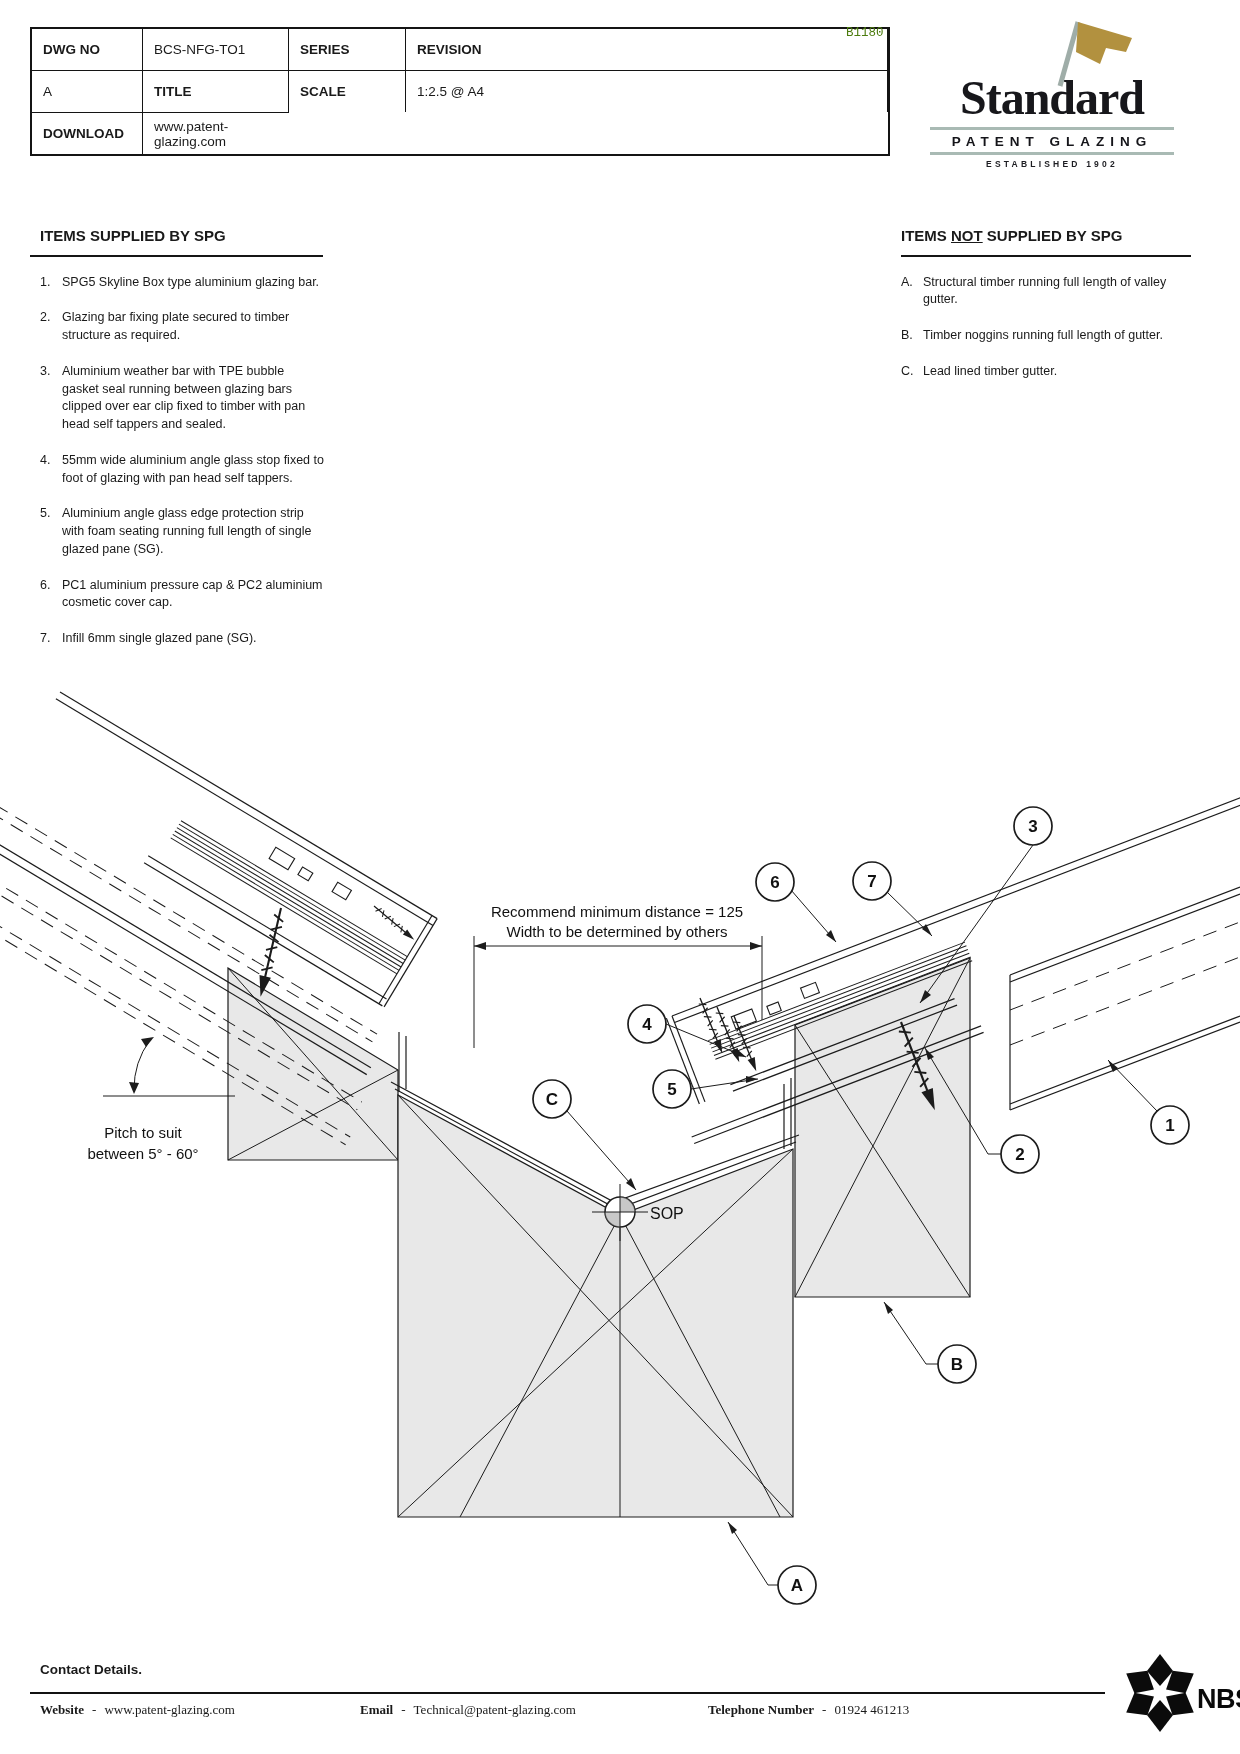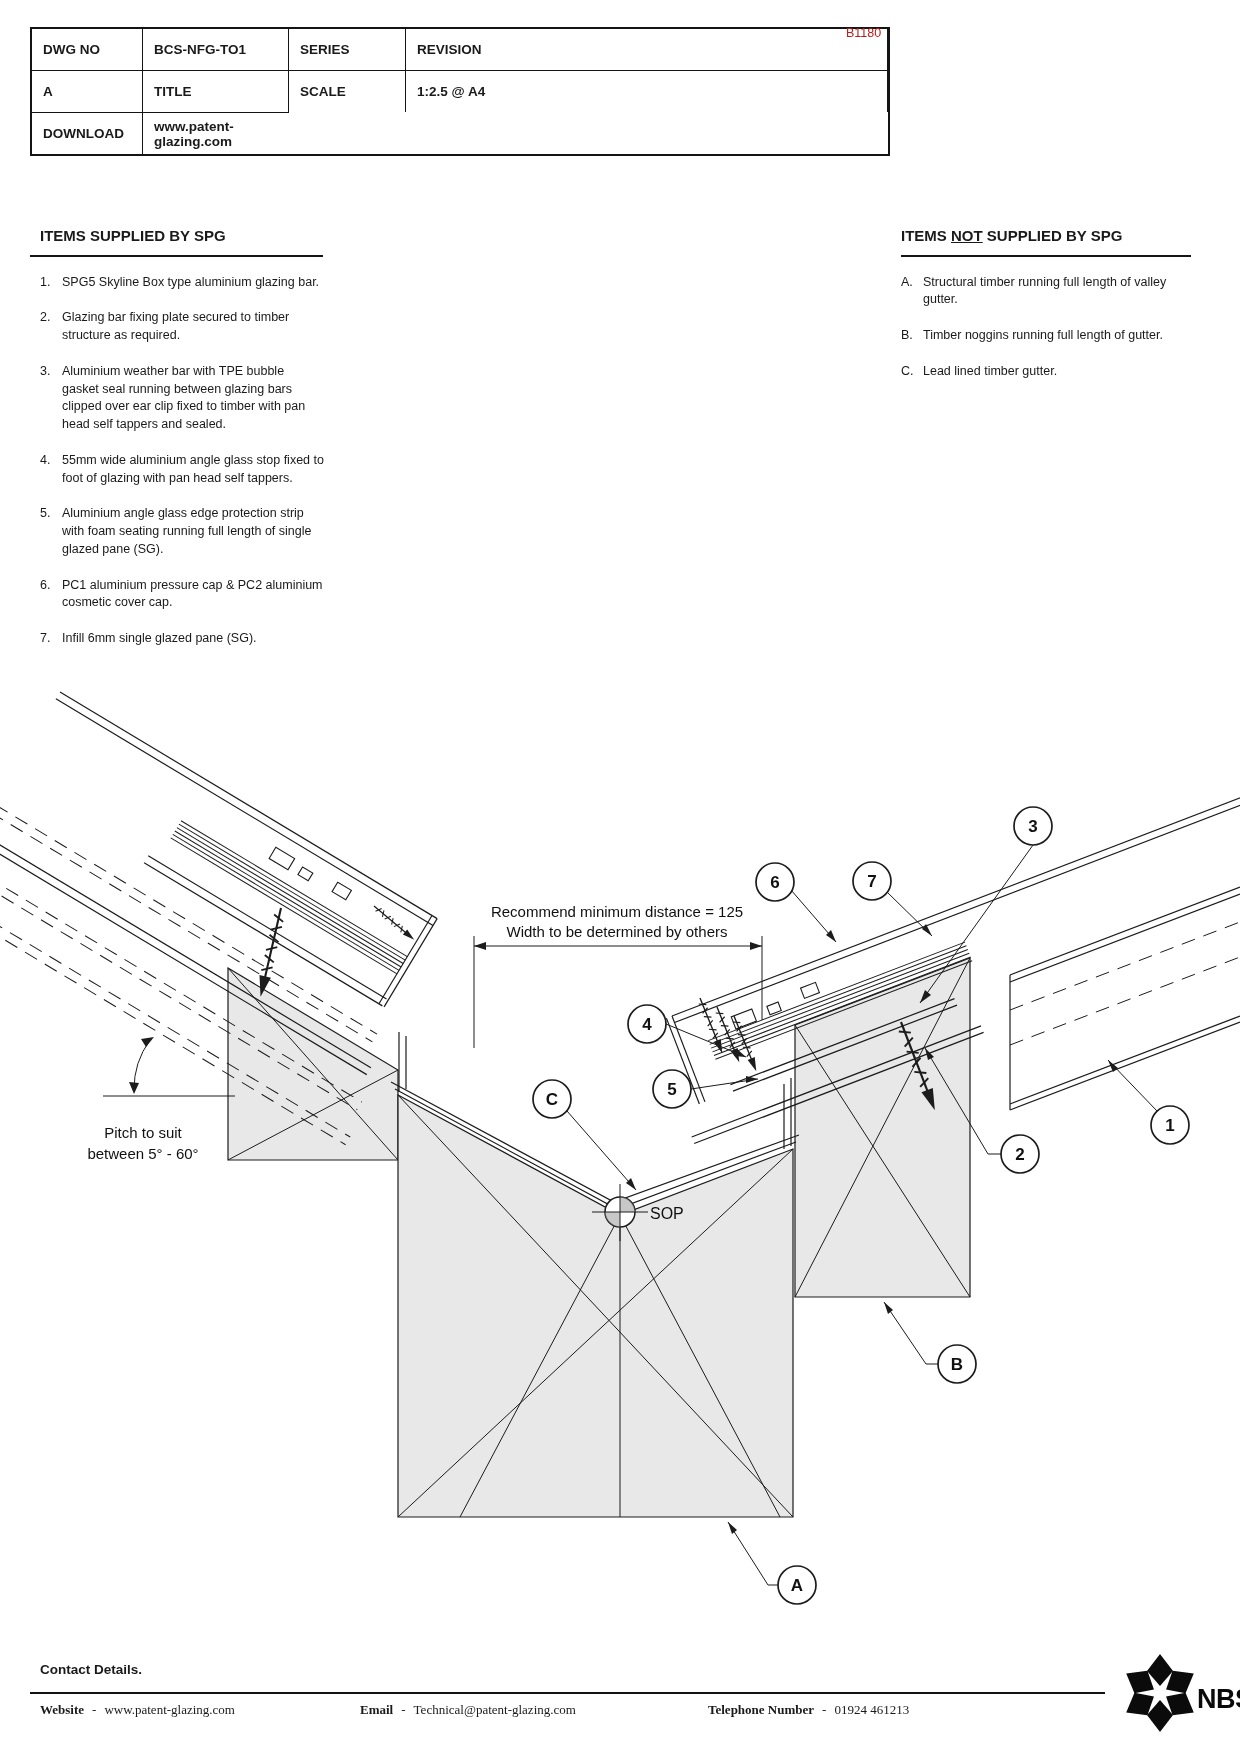--- a/index.html
+++ b/index.html
@@ -3,25 +3,25 @@
 <meta charset="utf-8">
 <style>
   html,body{margin:0;padding:0;background:#fff;}
   .sheet{position:relative;width:1240px;height:1754px;background:#fff;
          font-family:"Liberation Sans",sans-serif;color:#1a1a1a;overflow:hidden;}
 
   
   .tblock{position:absolute;left:30px;top:27px;width:856px;border:2px solid #141414;
           display:grid;grid-template-columns:111px 146px 117px 1fr;background:#fff;}
   .tb-cell{border-right:1px solid #141414;border-bottom:1px solid #141414;height:41px;
-           display:flex;align-items:center;padding-left:11px;font-size:13.5px;font-weight:bold;}
+           display:flex;align-items:center;padding-left:11px;font-size:13.5px;}
   .tb-cell.lastcol{border-right:none;}
   .tb-cell.lastrow{border-bottom:none;}
   .tb-label{font-weight:bold;text-align:right;}
-  .watermark{position:absolute;left:846px;top:26px;font-size:12.5px;color:#b91c1c;z-index:3;}
+  .watermark{position:absolute;left:846px;top:26px;font-size:12.5px;color:#4d7c0f;z-index:3;font-family:Liberation Mono, monospace;}
 
   
   .logo{position:absolute;left:930px;top:16px;width:244px;text-align:center;}
   .logo-flag{position:absolute;left:118px;top:2px;}
   .logo-name{font-family:"Liberation Serif",serif;font-weight:700;font-size:48px;line-height:1;
              letter-spacing:-1px;color:#17171b;padding-top:58px;}
   .logo-rule{height:3px;background:#a9bab4;margin-top:5px;}
   .logo-rule2{height:3px;background:#a9bab4;margin-top:3px;}
   .logo-tag{font-size:13.5px;font-weight:bold;letter-spacing:6px;margin-top:4px;color:#15151a;}
   .logo-est{font-size:8.5px;font-weight:bold;letter-spacing:3.2px;margin-top:4px;color:#1d1d22;}
@@ -79,20 +79,31 @@
     <div class="tb-cell tb-label">REVISION</div>
     <div class="tb-cell">A</div>
     <div class="tb-cell tb-label">TITLE</div>
 
     <div class="tb-cell tb-label lastrow">SCALE</div>
     <div class="tb-cell lastrow">1:2.5 @ A4</div>
     <div class="tb-cell tb-label lastrow">DOWNLOAD</div>
     <div class="tb-cell lastcol lastrow">www.patent-glazing.com</div>
   </div>
 
+  <div class="logo">
+    <svg class="logo-flag" width="92" height="70" viewBox="0 0 92 70">
+      <line x1="12" y1="68" x2="30" y2="4" stroke="#9fada8" stroke-width="5"></line>
+      <polygon points="30,4 84,20 78,34 58,30 52,46 28,34" fill="#b2913f"></polygon>
+    </svg>
+    <div class="logo-name">Standard</div>
+    <div class="logo-rule"></div>
+    <div class="logo-tag">PATENT GLAZING</div>
+    <div class="logo-rule2"></div>
+    <div class="logo-est">ESTABLISHED 1902</div>
+  </div>
 
   <div class="col col-left">
     <div class="col-head">ITEMS SUPPLIED BY SPG</div>
     <div class="col-rule"></div>
     <div class="items">
       <div class="item">
           <span class="num">1.</span>
           <span class="txt">SPG5 Skyline Box type aluminium glazing bar.</span>
         </div>
       <div class="item">

